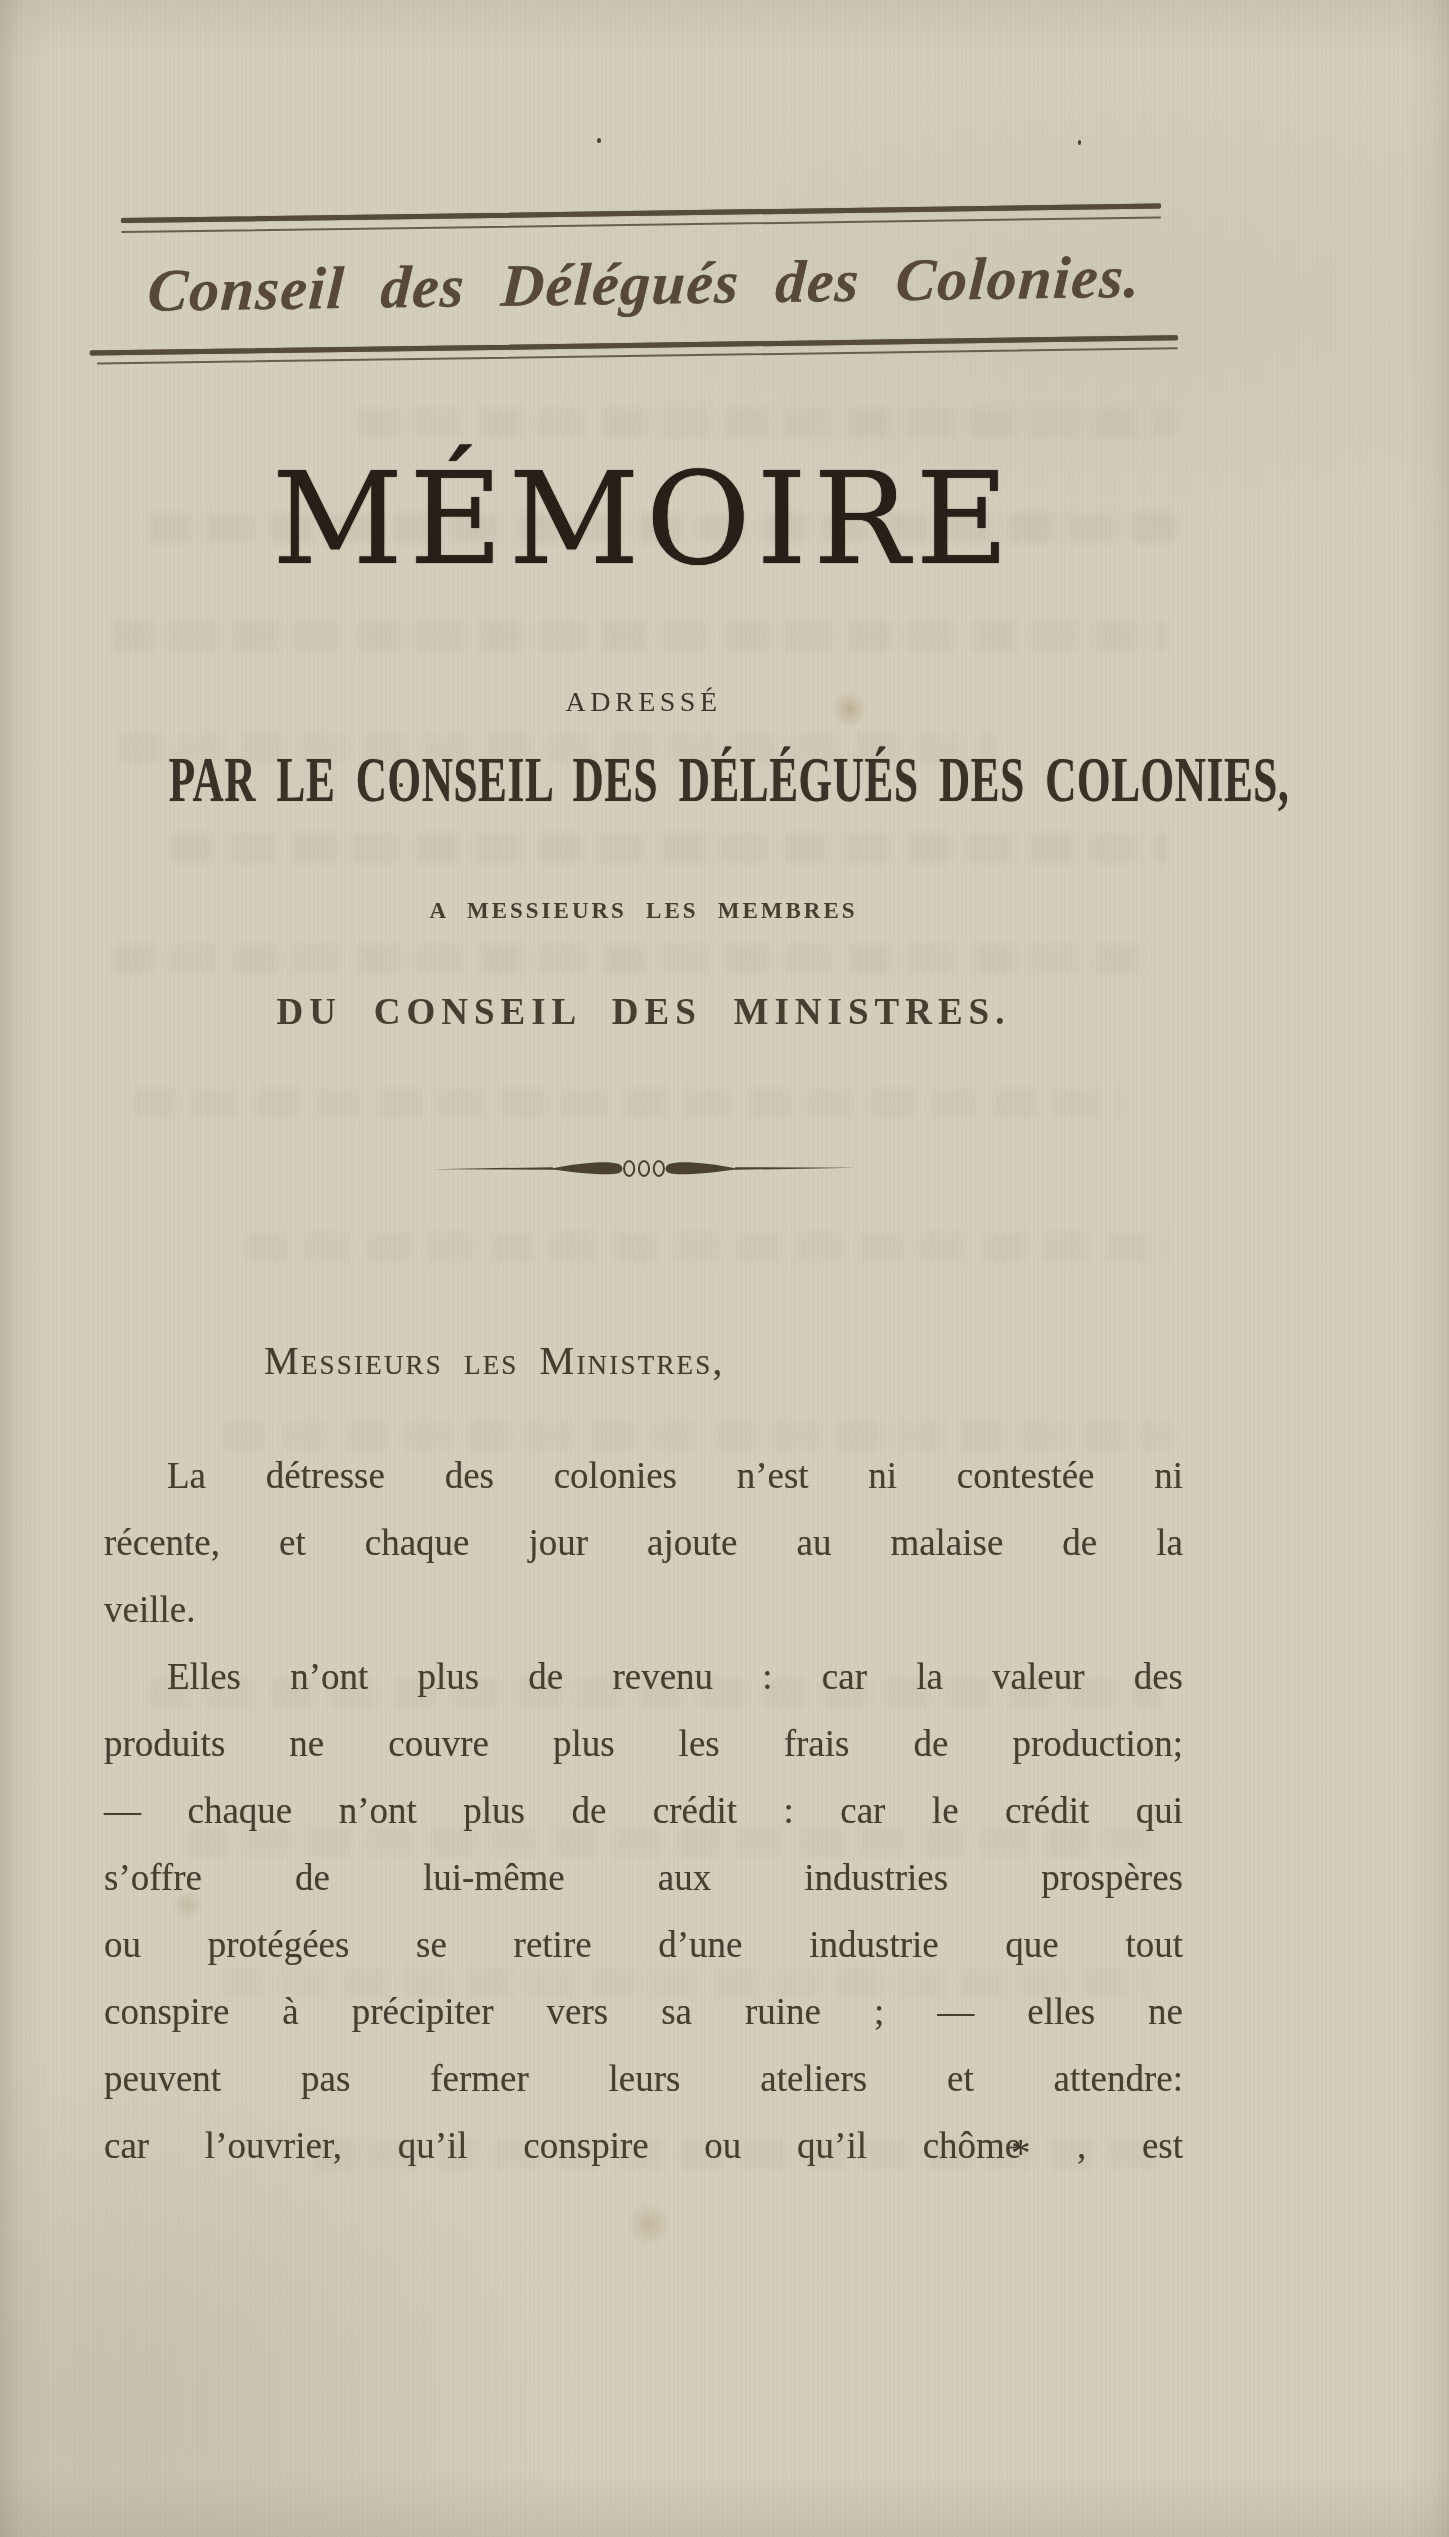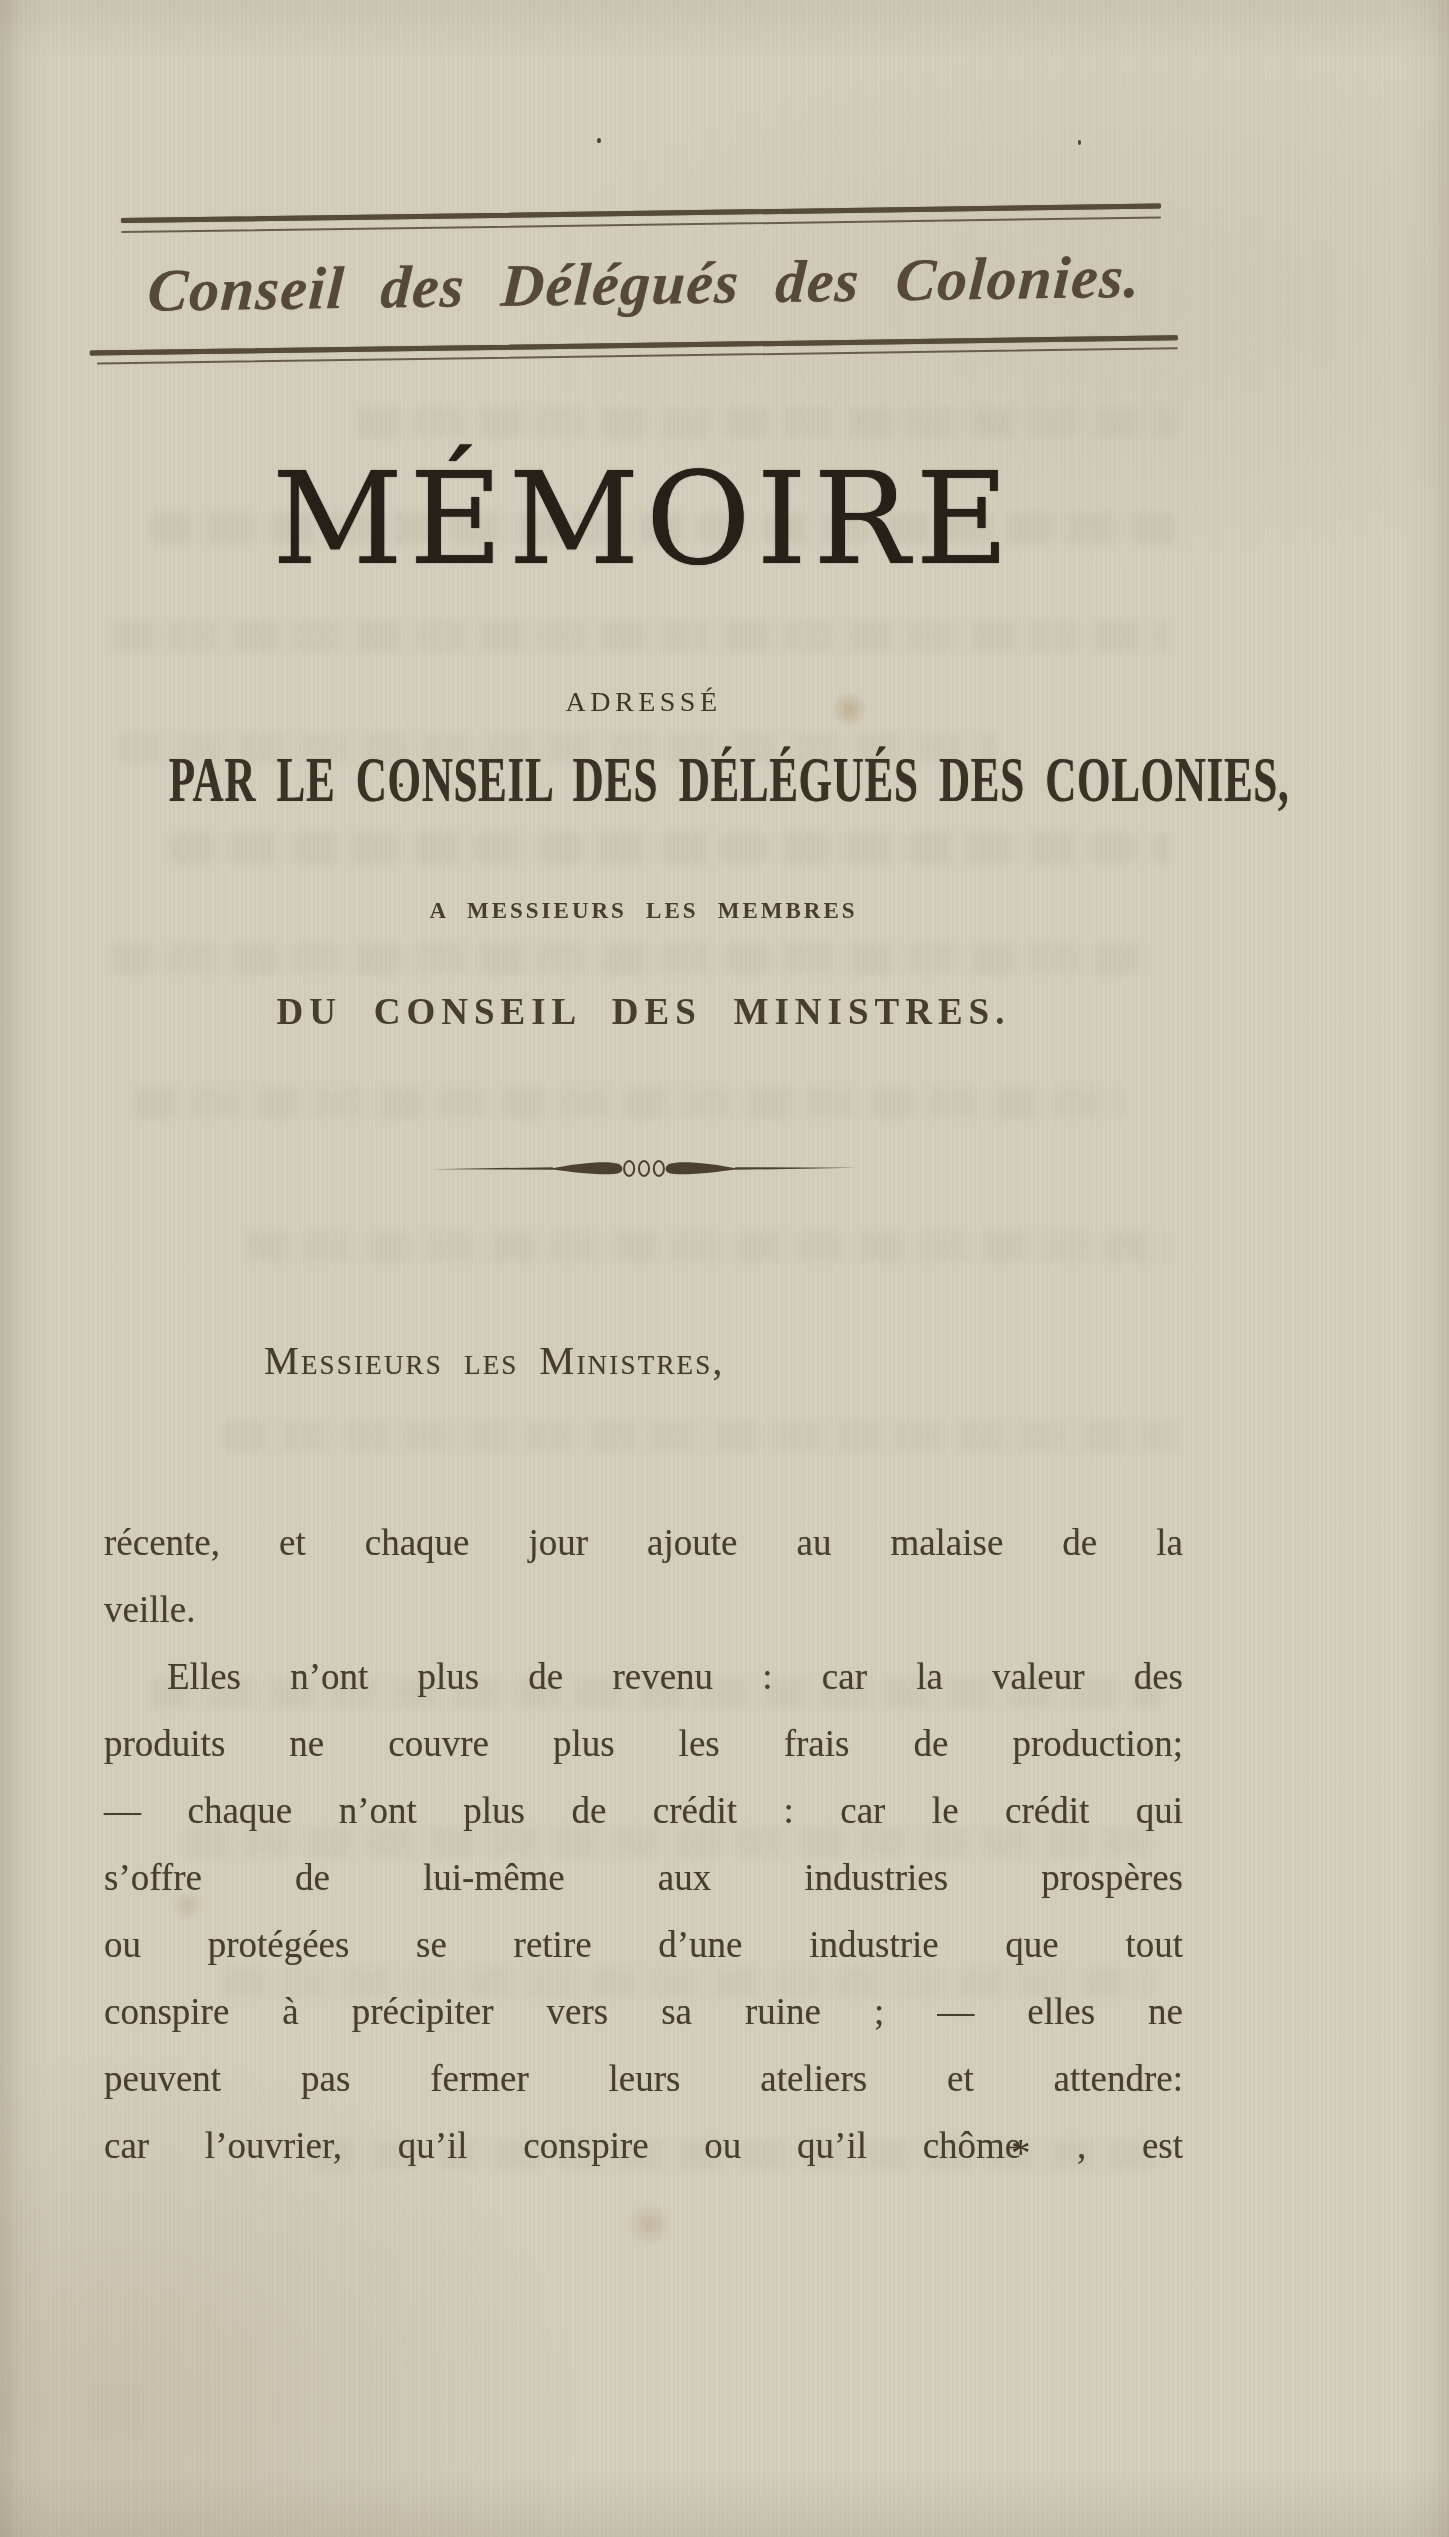--- a/index.html
+++ b/index.html
@@ -130,20 +130,21 @@
     </g>
     <g fill="none" stroke="#4c4131" stroke-width="3">
       <ellipse cx="298" cy="22" rx="7.5" ry="11"></ellipse>
       <ellipse cx="320" cy="22" rx="7.5" ry="11"></ellipse>
       <ellipse cx="342" cy="22" rx="7.5" ry="11"></ellipse>
     </g>
   </svg>
 
   <div id="salutation" class="abs">Messieurs les Ministres,</div>
 
+  <div class="bodyline indent" style="top:1442px;">La détresse des colonies n’est ni contestée ni</div>
   <div class="bodyline" style="top:1509px;">récente, et chaque jour ajoute au malaise de la</div>
   <div class="bodyline lastline" style="top:1576px;">veille.</div>
 
   <div class="bodyline indent" style="top:1643px;">Elles n’ont plus de revenu : car la valeur des</div>
   <div class="bodyline" style="top:1710px;">produits ne couvre plus les frais de production;</div>
   <div class="bodyline" style="top:1777px;">— chaque n’ont plus de crédit : car le crédit qui</div>
   <div class="bodyline" style="top:1844px;">s’offre de lui-même aux industries prospères</div>
   <div class="bodyline" style="top:1911px;">ou protégées se retire d’une industrie que tout</div>
   <div class="bodyline" style="top:1978px;">conspire à précipiter vers sa ruine ; — elles ne</div>
   <div class="bodyline" style="top:2045px;">peuvent pas fermer leurs ateliers et attendre:</div>

